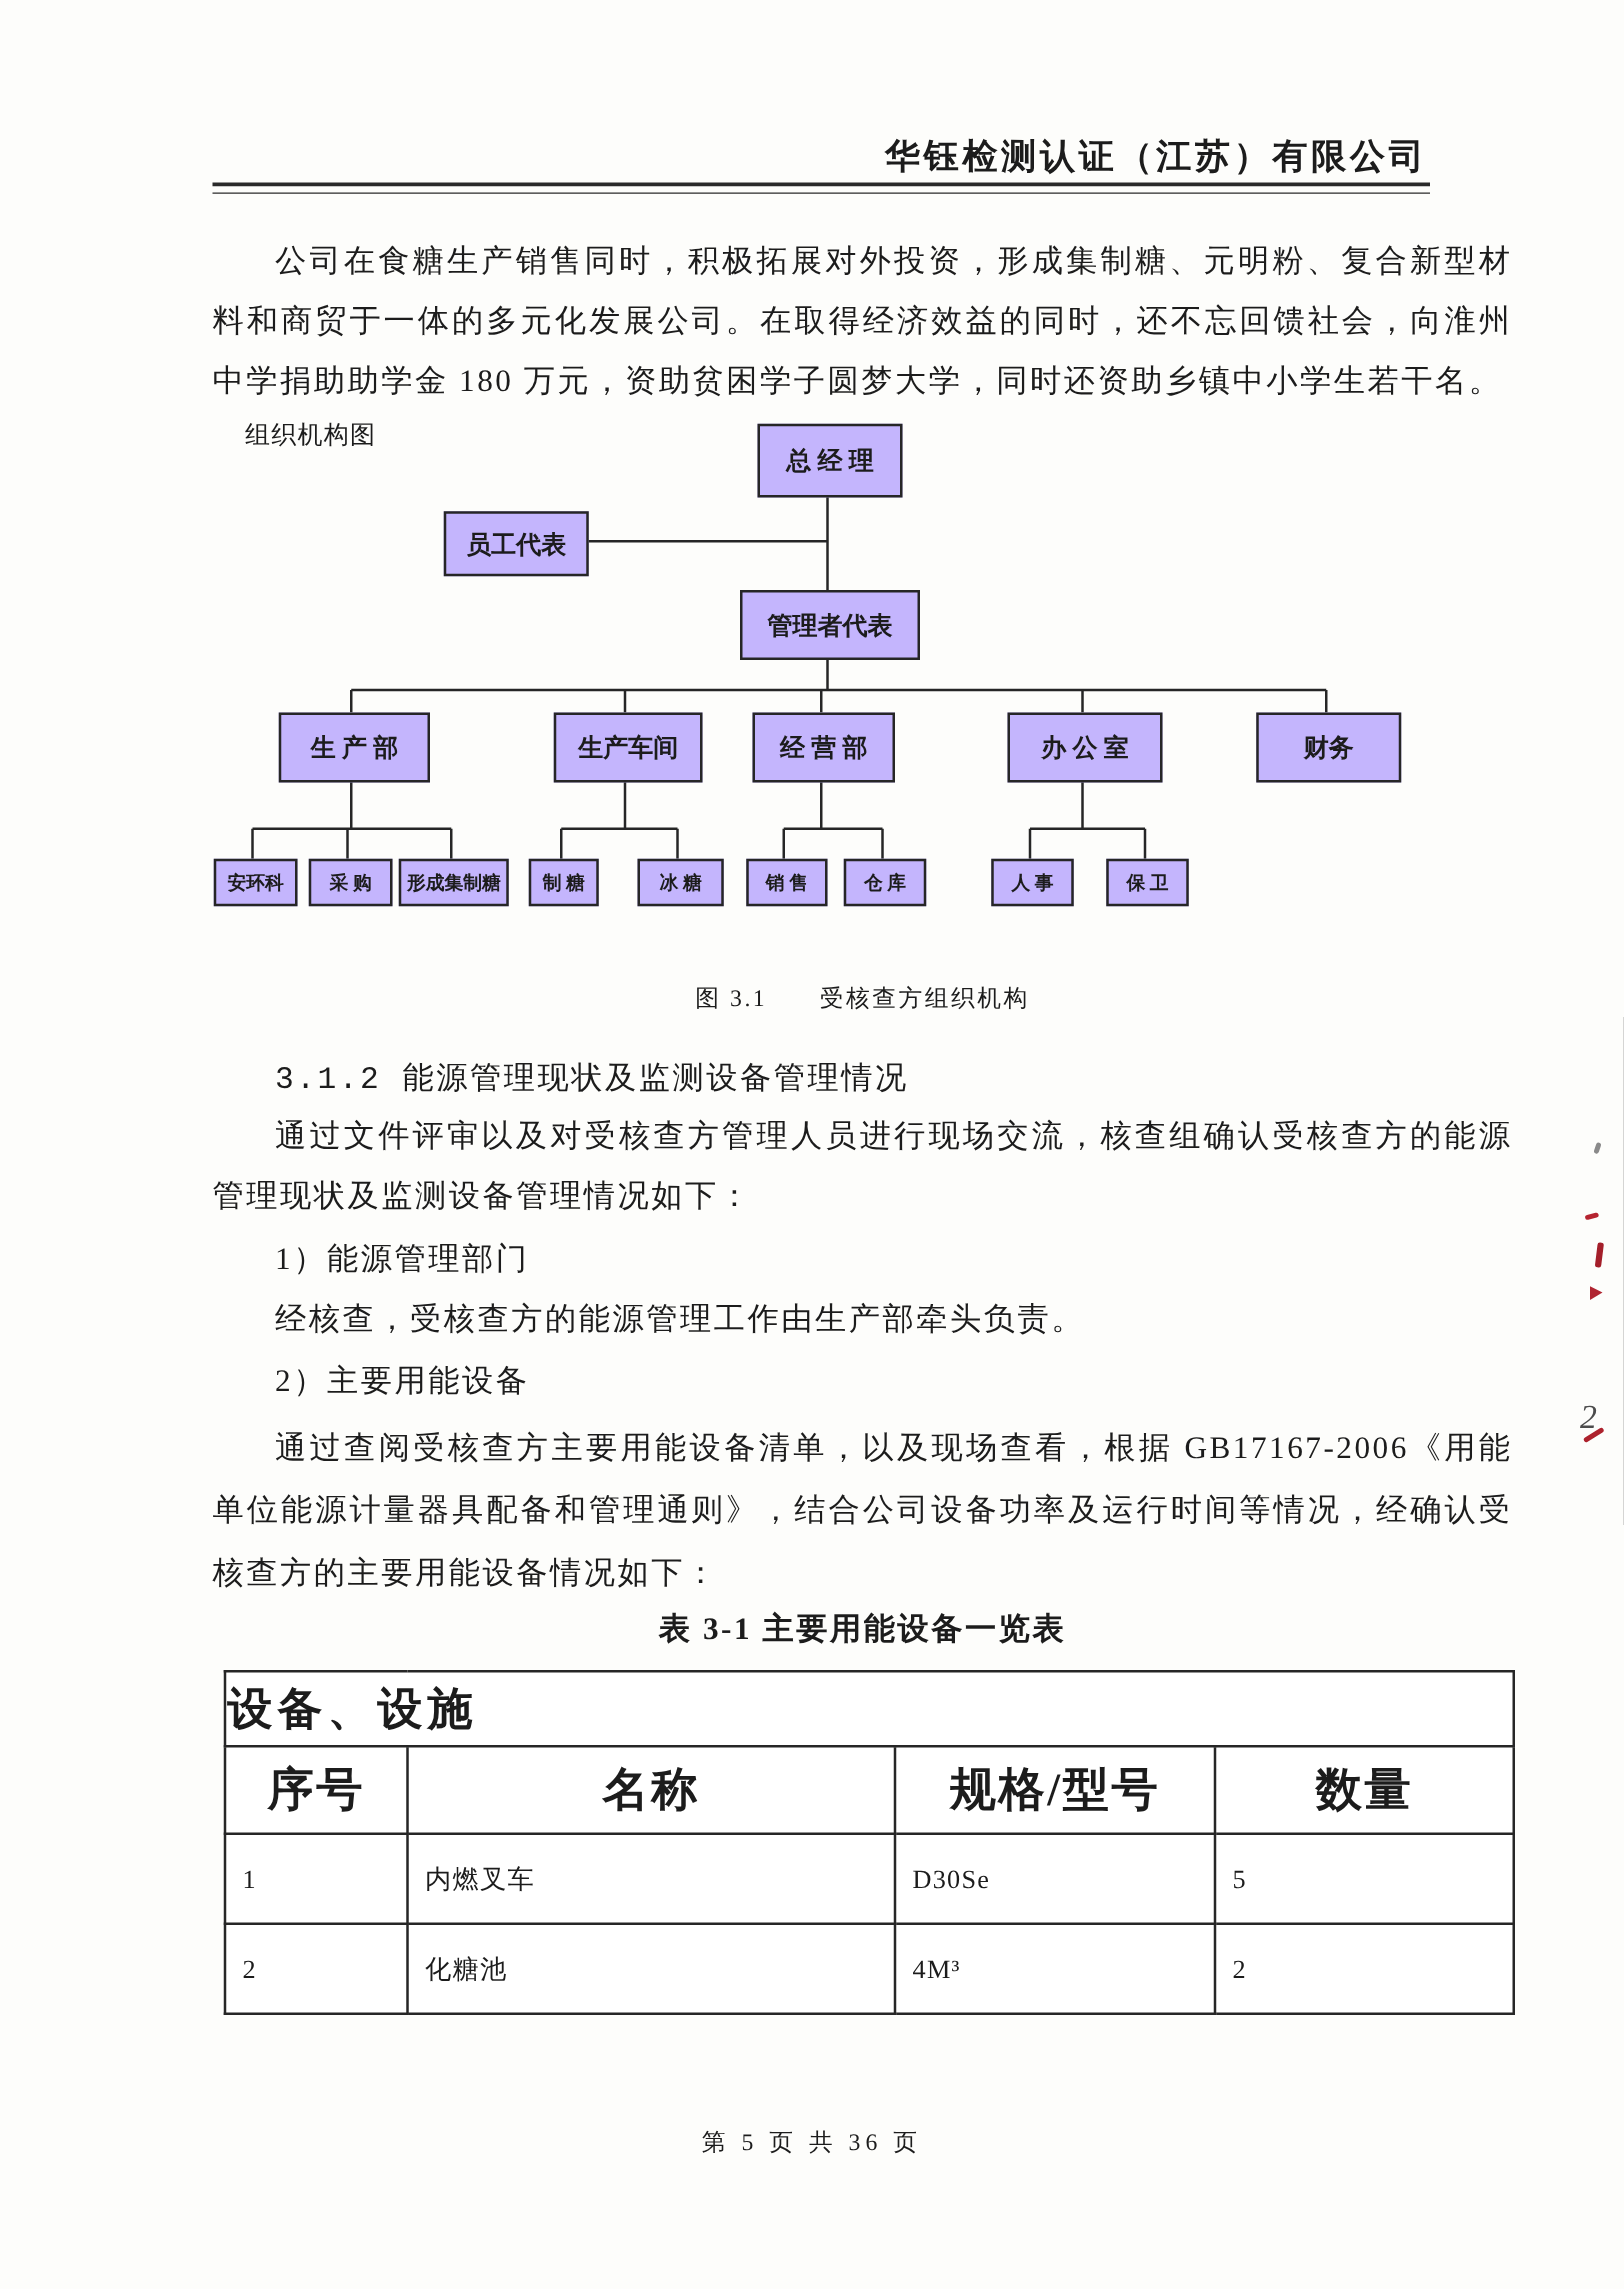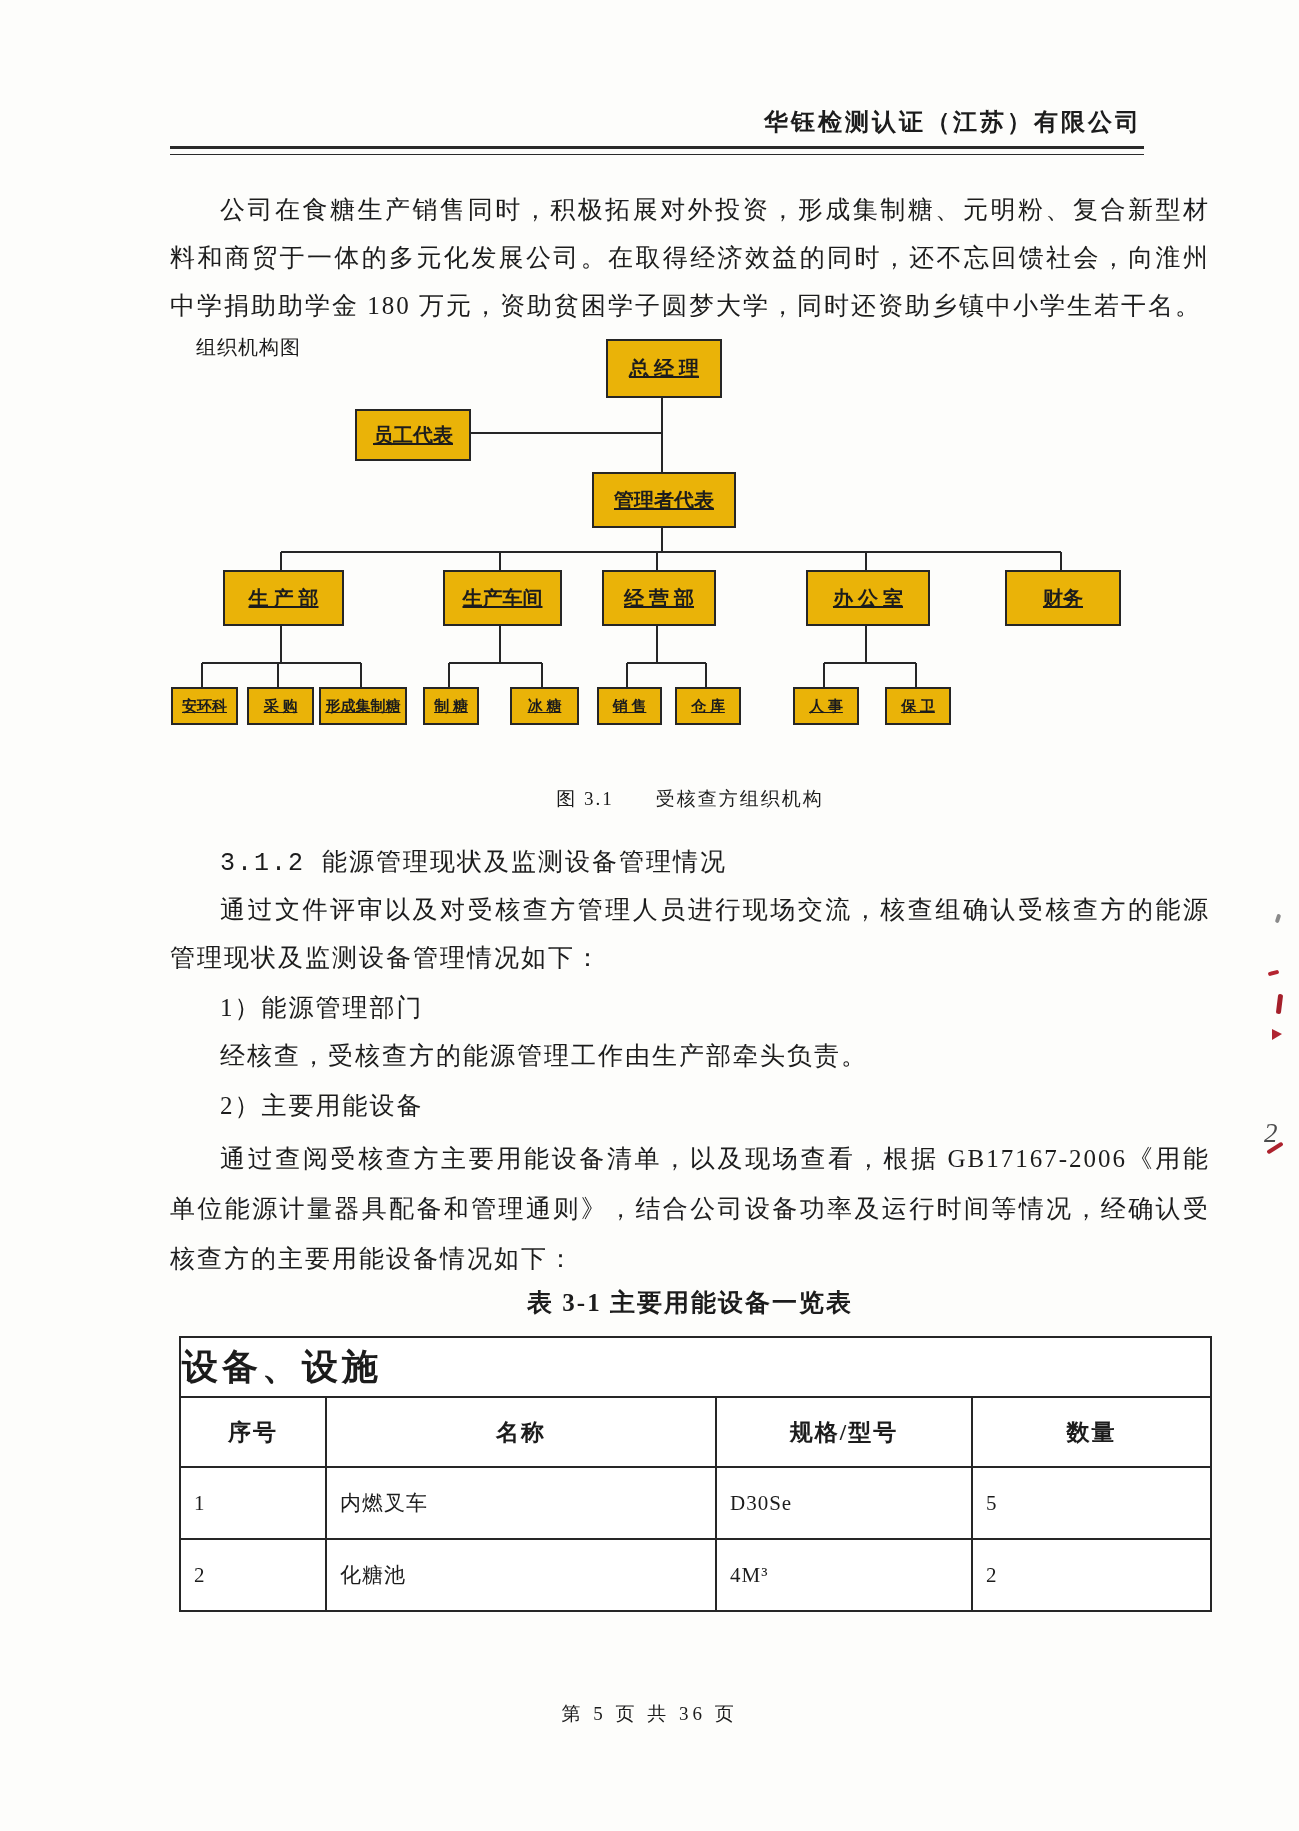--- a/index.html
+++ b/index.html
@@ -9,40 +9,40 @@
     margin:0 auto;
     background:#fdfdfb;
     font-family:"Liberation Serif","DejaVu Serif",serif;
     color:#1c1c1c;
     overflow:hidden;
   }
   .abs{position:absolute;}
   
   .company{
     left:420px;top:106px;width:722px;
-    text-align:right;font-size:24px;letter-spacing:3px;font-weight:bold;
+    text-align:right;font-size:28px;letter-spacing:3px;font-weight:bold;
   }
   .double-rule{
     left:170px;top:146px;width:974px;height:5px;
     border-top:3px solid #2a2a2a;border-bottom:1px solid #2a2a2a;
   }
   
   .body-text{
     font-size:25px;line-height:48px;letter-spacing:2px;
     text-align:justify;text-justify:inter-ideograph;
   }
   .indent{text-indent:2em;}
   .intro{left:170px;top:186px;width:1040px;}
   .chart-label{left:196px;top:334px;font-size:20px;font-weight:normal;letter-spacing:1px;}
   
   .connectors{left:0;top:0;pointer-events:none;}
   .node{
-    position:absolute;border:2px solid #262626;background:#eab308;
+    position:absolute;border:2px solid #262626;background:#c4b5fd;
     display:flex;align-items:center;justify-content:center;
-    font-weight:bold;white-space:nowrap;text-decoration:underline;
+    font-weight:bold;white-space:nowrap;
   }
   .node.big{font-size:20px;}
   .node.small{font-size:15px;}
   .fig-caption{left:170px;top:786px;width:1040px;text-align:center;font-size:19px;letter-spacing:2px;}
   .h312{left:170px;top:840px;width:1040px;font-family:Liberation Mono, monospace;}
   .para-review{left:170px;top:886px;width:1040px;}
   .item-line{left:170px;top:0;width:1040px;}
   .item1{top:984px;}
   .para-item1{top:1032px;}
   .item2{top:1082px;}
@@ -51,21 +51,21 @@
   .tbl-title{left:170px;top:1286px;width:1040px;text-align:center;font-size:25px;font-weight:bold;letter-spacing:2px;}
   table.equip{
     position:absolute;left:179px;top:1336px;width:1031px;
     border-collapse:collapse;table-layout:fixed;background:#fff;
   }
   table.equip td,table.equip th{
     border:2px solid #262626;vertical-align:middle;overflow:hidden;
   }
   .col-no{width:146px;}.col-name{width:390px;}.col-spec{width:256px;}.col-qty{width:239px;}
   .group-row td{height:56px;text-align:left;font-size:36px;font-weight:bold;letter-spacing:4px;}
-  .head-row th{height:66px;text-align:center;font-size:23px;font-weight:bold;letter-spacing:2px;}
+  .head-row th{height:66px;text-align:center;font-size:37px;font-weight:bold;letter-spacing:2px;}
   .data-row td{height:70px;font-size:21px;padding:0 0 0 13px;text-align:left;letter-spacing:1px;}
   
   .footer{left:0;top:1701px;width:1299px;text-align:center;font-size:19px;letter-spacing:4px;}
   
   .mark{position:absolute;}
   .mk-gray-tick{left:1276px;top:914px;width:4px;height:9px;background:#8a8a8a;transform:rotate(18deg);border-radius:2px;}
   .mk-red-dash{left:1268px;top:971px;width:11px;height:4px;background:#b52430;transform:rotate(-14deg);border-radius:2px;}
   .mk-red-stroke{left:1277px;top:994px;width:5px;height:20px;background:#a41f2a;transform:rotate(7deg);border-radius:2px;}
   .mk-red-tri{left:1272px;top:1029px;width:0;height:0;border-left:10px solid #b02531;border-top:5px solid transparent;border-bottom:6px solid transparent;}
   .mk-note2{left:1264px;top:1118px;font-size:27px;color:#4c4c4c;font-style:italic;letter-spacing:0;}

